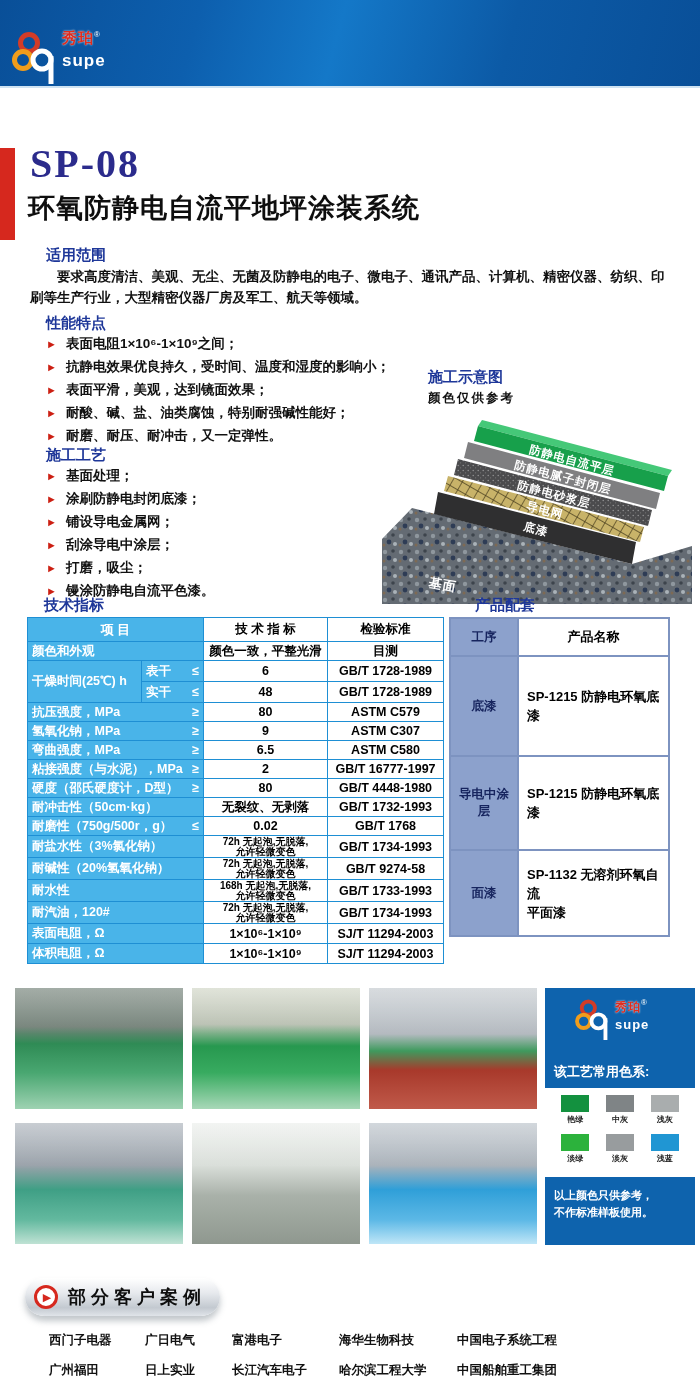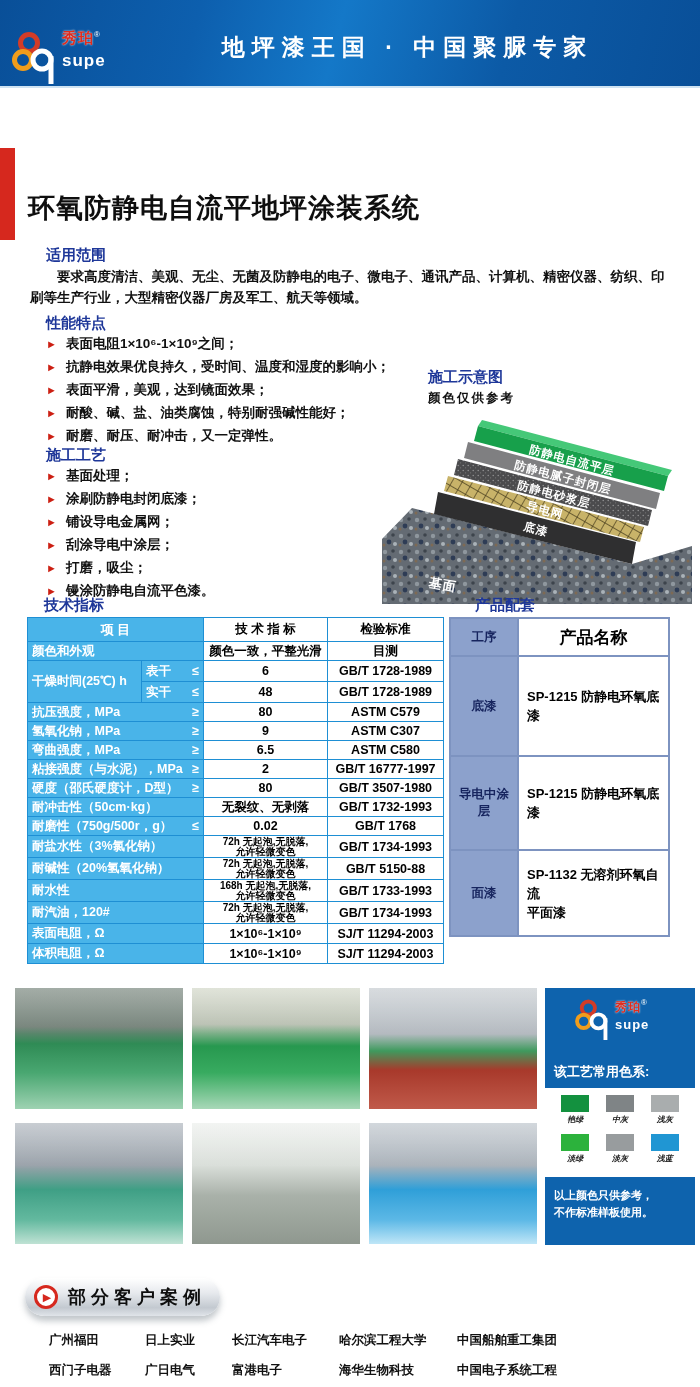--- a/index.html
+++ b/index.html
@@ -46,21 +46,21 @@
   .tech-table th.cy{text-align:center;font-size:13px;}
   .tech-table .wv{background:#fff;color:#000;text-align:center;font-size:12.5px;font-weight:bold;}
   .tech-table .pre{white-space:pre-line;font-size:10px;line-height:10px;}
   .lblflex{display:flex;justify-content:space-between;align-items:center;}
   .tr-h{height:24px;} .tr-s{height:19px;} .tr-sub{height:21px;} .tr-2{height:22px;} .tr-r{height:20px;}
 
   
   .prod-table{position:absolute;left:449px;top:617px;width:219px;table-layout:fixed;}
   .prod-table td,.prod-table th{border:2px solid #7d93c0;padding:0 4px;}
   .prod-table .sl{background:#8ca1cc;color:#16245e;font-size:12.5px;font-weight:bold;text-align:center;}
-  .prod-table th{font-size:17px;font-weight:bold;color:#000;background:#fff;text-align:center;}
+  .prod-table th{font-size:13px;font-weight:bold;color:#000;background:#fff;text-align:center;}
   .prod-table .nm{background:#fff;color:#000;font-size:13px;font-weight:bold;text-align:left;
     padding:0 8px;line-height:19px;white-space:pre-line;border-radius:28px;}
   .tr-ph{height:38px;} .tr-p1{height:100px;} .tr-p2{height:94px;} .tr-p3{height:86px;}
   .prod-note{position:absolute;left:452px;top:947px;width:238px;font-size:11.5px;font-weight:bold;
     line-height:17px;text-indent:2em;color:#222;}
 
   
   .photos{position:absolute;left:15px;top:988px;width:522px;display:grid;
     grid-template-columns:repeat(3,168px);grid-auto-rows:121px;gap:14px 9px;}
   .photo{position:relative;overflow:hidden;}
@@ -72,21 +72,21 @@
   .p4{background:linear-gradient(180deg,#b9bfc6 0%,#9aa2aa 35%,#3f9f85 55%,#63b99f 80%,#bfe2d4 100%);}
   .p5{background:linear-gradient(180deg,#eef1ee 0%,#d9ded9 35%,#a9b1a9 60%,#8f988f 100%);}
   .p6{background:linear-gradient(180deg,#c6ccd2 0%,#aab2ba 35%,#2f9fd8 55%,#5cb8e6 80%,#bfe6f7 100%);}
 
   
   .sidebar{position:absolute;left:545px;top:988px;width:150px;height:257px;}
   .side-top{position:absolute;left:0;top:0;width:150px;height:100px;background:#0e63ad;}
   .side-logo{position:absolute;left:30px;top:10px;display:flex;}
   .side-title{position:absolute;left:9px;bottom:7px;color:#fff;font-size:13px;font-weight:bold;}
   .swatches{position:absolute;left:0;top:107px;width:150px;display:grid;
-    grid-template-columns:repeat(3,1fr);gap:9px 0;padding:0 8px;box-sizing:border-box;justify-items:center;font-style:italic;}
+    grid-template-columns:repeat(3,1fr);gap:9px 0;padding:0 8px;box-sizing:border-box;justify-items:center;}
   .sw{text-align:center;}
   .sw-chip{width:28px;height:17px;margin:0 auto;}
   .sw-lab{font-size:8px;font-weight:bold;color:#222;margin-top:2px;}
   .side-note{position:absolute;left:0;top:189px;width:150px;height:68px;background:#0e63ad;
     box-sizing:border-box;padding:10px 9px;color:#fff;font-size:11px;font-weight:bold;
     line-height:17px;white-space:pre-line;}
 
   
   .banner{position:absolute;left:25px;top:1278px;width:195px;height:38px;border-radius:19px;
     background:linear-gradient(180deg,#ffffff,#e6e9ed 40%,#c3c9d0 78%,#e0e4e9);
@@ -115,24 +115,24 @@
         <circle cx="17" cy="13" r="8.5" fill="none" stroke="#d23c28" stroke-width="5"></circle>
         <circle cx="11" cy="30" r="8.5" fill="none" stroke="#f09d1c" stroke-width="5"></circle>
         <circle cx="30" cy="30" r="9" fill="none" stroke="#ffffff" stroke-width="5"></circle>
         <line x1="39" y1="26" x2="39" y2="54" stroke="#ffffff" stroke-width="5"></line>
       </svg>
       <div class="logo-txt">
         <div><span class="brand-cn">秀珀</span><span class="brand-reg">®</span></div>
         <div class="brand-en">supe</div>
       </div>
     </div>
-    <div class="slogan">地坪漆王国 · 中国聚脲专家</div>
   </div>
 
   <div class="red-bar"></div>
+  <div class="model">SP-08</div>
   <div class="sysname">环氧防静电自流平地坪涂装系统</div>
 
   <div class="sec-h" style="left:46px;top:246px;">适用范围</div>
   <div class="apply-body">要求高度清洁、美观、无尘、无菌及防静电的电子、微电子、通讯产品、计算机、精密仪器、纺织、印刷等生产行业，大型精密仪器厂房及军工、航天等领域。</div>
 
   <div class="sec-h" style="left:46px;top:314px;">性能特点</div>
   <ul class="blist" style="left:46px;top:336px;width:360px;">
     <li>
         <span class="blt">►</span>
         <span>表面电阻1×10⁶-1×10⁹之间；</span>
@@ -307,21 +307,21 @@
       <td class="wv">GB/T 16777-1997</td>
     </tr>
     <tr class="tr-s">
       <td class="cy" colspan="2">
             <div class="lblflex">
               <span>硬度（邵氏硬度计，D型）</span>
               <span>≥</span>
             </div>
           </td>
       <td class="wv">80</td>
-      <td class="wv">GB/T 3507-1980</td>
+      <td class="wv">GB/T 4448-1980</td>
     </tr>
     <tr class="tr-s">
       <td class="cy" colspan="2">耐冲击性（50cm·kg）</td>
       <td class="wv">无裂纹、无剥落</td>
       <td class="wv">GB/T 1732-1993</td>
     </tr>
     <tr class="tr-s">
       <td class="cy" colspan="2">
             <div class="lblflex">
               <span>耐磨性（750g/500r，g）</span>
@@ -334,21 +334,21 @@
     <tr class="tr-2">
       <td class="cy" colspan="2">耐盐水性（3%氯化钠）</td>
       <td class="wv pre">72h 无起泡,无脱落,
 允许轻微变色</td>
       <td class="wv">GB/T 1734-1993</td>
     </tr>
     <tr class="tr-2">
       <td class="cy" colspan="2">耐碱性（20%氢氧化钠）</td>
       <td class="wv pre">72h 无起泡,无脱落,
 允许轻微变色</td>
-      <td class="wv">GB/T 5150-88</td>
+      <td class="wv">GB/T 9274-58</td>
     </tr>
     <tr class="tr-2">
       <td class="cy" colspan="2">耐水性</td>
       <td class="wv pre">168h 无起泡,无脱落,
 允许轻微变色</td>
       <td class="wv">GB/T 1733-1993</td>
     </tr>
     <tr class="tr-2">
       <td class="cy" colspan="2">耐汽油，120#</td>
       <td class="wv pre">72h 无起泡,无脱落,
@@ -451,28 +451,28 @@
   </div>
 
   <div class="banner">
     <div class="play-circ">
         <span>▶</span>
       </div>
     <div class="banner-txt">部分客户案例</div>
   </div>
   <div class="clients">
     <div class="cl-row">
+      <span class="c1">西门子电器</span>
+      <span class="c2">广日电气</span>
+      <span class="c3">富港电子</span>
+      <span class="c4">海华生物科技</span>
+      <span>中国电子系统工程</span>
+    </div>
+    <div class="cl-row">
       <span class="c1">广州福田</span>
       <span class="c2">日上实业</span>
       <span class="c3">长江汽车电子</span>
       <span class="c4">哈尔滨工程大学</span>
       <span>中国船舶重工集团</span>
     </div>
-    <div class="cl-row">
-      <span class="c1">西门子电器</span>
-      <span class="c2">广日电气</span>
-      <span class="c3">富港电子</span>
-      <span class="c4">海华生物科技</span>
-      <span>中国电子系统工程</span>
-    </div>
   </div>
 
 </div>
 
 </body></html>

